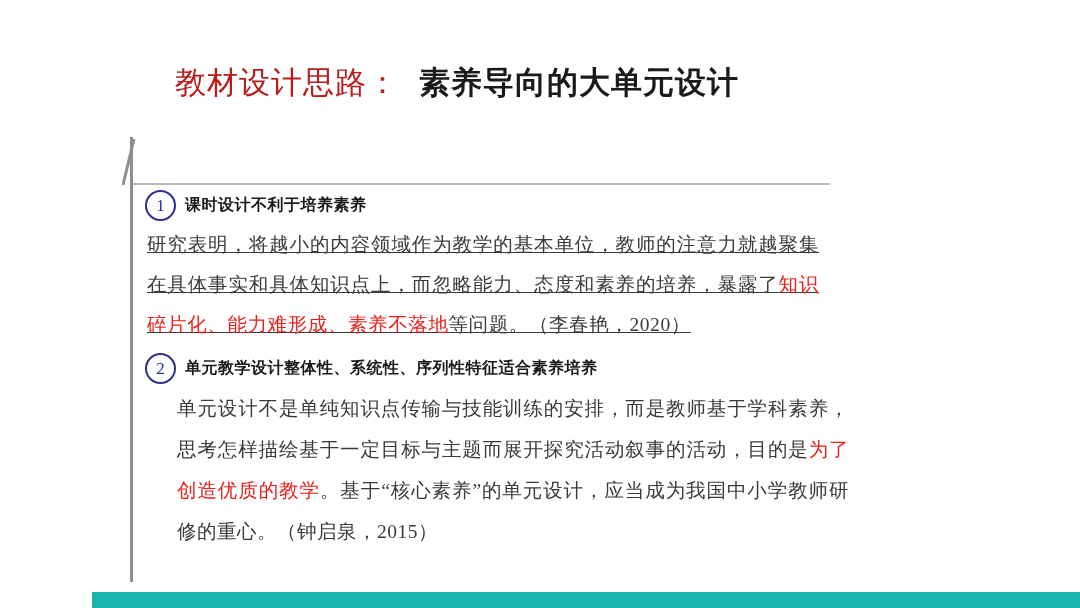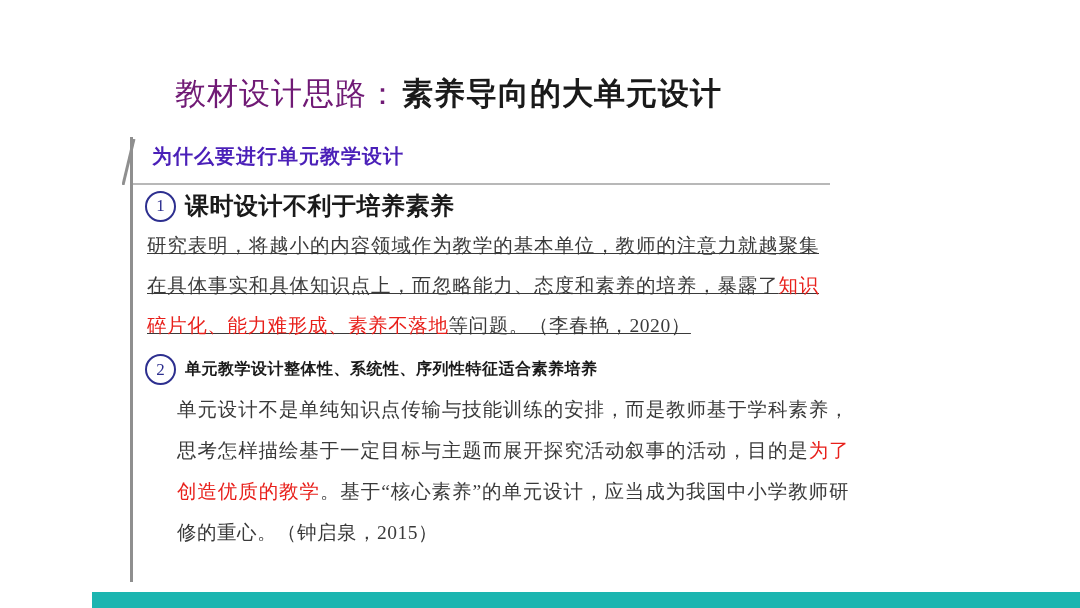--- a/index.html
+++ b/index.html
@@ -44,31 +44,30 @@
     position: absolute;
     left: 175px;
     top: 62px;
     display: flex;
     align-items: baseline;
     white-space: nowrap;
   }
   .title-prefix {
     font-family: "Liberation Serif", "DejaVu Serif", serif;
     font-size: 31px;
-    color: #701a75;
+    color: #b91c1c;
     letter-spacing: 1px;
-    margin-top: 11px;
   }
   .title-main {
     font-family: "Liberation Sans", "DejaVu Sans", sans-serif;
     font-size: 31px;
     font-weight: bold;
     color: #1a1a1a;
     letter-spacing: 1px;
-    margin-left: 3px;
+    margin-left: 20px;
   }
   
   .card {
     position: absolute;
     left: 130px;
     top: 137px;
     width: 700px;
     height: 445px;
     border-left: 3px solid #8f8f8f;
     box-sizing: border-box;
@@ -131,21 +130,21 @@
     font-family: "Liberation Serif", "DejaVu Serif", serif;
     font-size: 17px;
     display: flex;
     align-items: center;
     justify-content: center;
     flex: 0 0 auto;
     margin-right: 9px;
   }
   .item-head-text {
     font-family: "Liberation Sans", "DejaVu Sans", sans-serif;
-    font-size: 24px;
+    font-size: 16px;
     font-weight: bold;
     color: #1a1a1a;
     letter-spacing: 0.5px;
     white-space: nowrap;
   }
   .para {
     font-family: "Liberation Serif", "DejaVu Serif", serif;
     font-size: 19.5px;
     color: #3a3a3a;
     line-height: 40px;
@@ -180,23 +179,20 @@
     <span class="title-prefix">教材设计思路：</span>
     <span class="title-main">素养导向的大单元设计</span>
   </div>
 
   <div class="header-slash">
     <svg width="14" height="46" viewBox="0 0 14 46">
       <line x1="12" y1="0" x2="1" y2="46" stroke="#8f8f8f" stroke-width="3"></line>
     </svg>
   </div>
 
-  <div class="card-header">
-    <div class="card-header-label">为什么要进行单元教学设计</div>
-  </div>
   <div class="header-underline"></div>
 
   <div class="card"></div>
 
   <div class="body">
 
     <div class="item item-1">
       <div class="item-head">
         <div class="num-circle">1</div>
         <div class="item-head-text">课时设计不利于培养素养</div>

